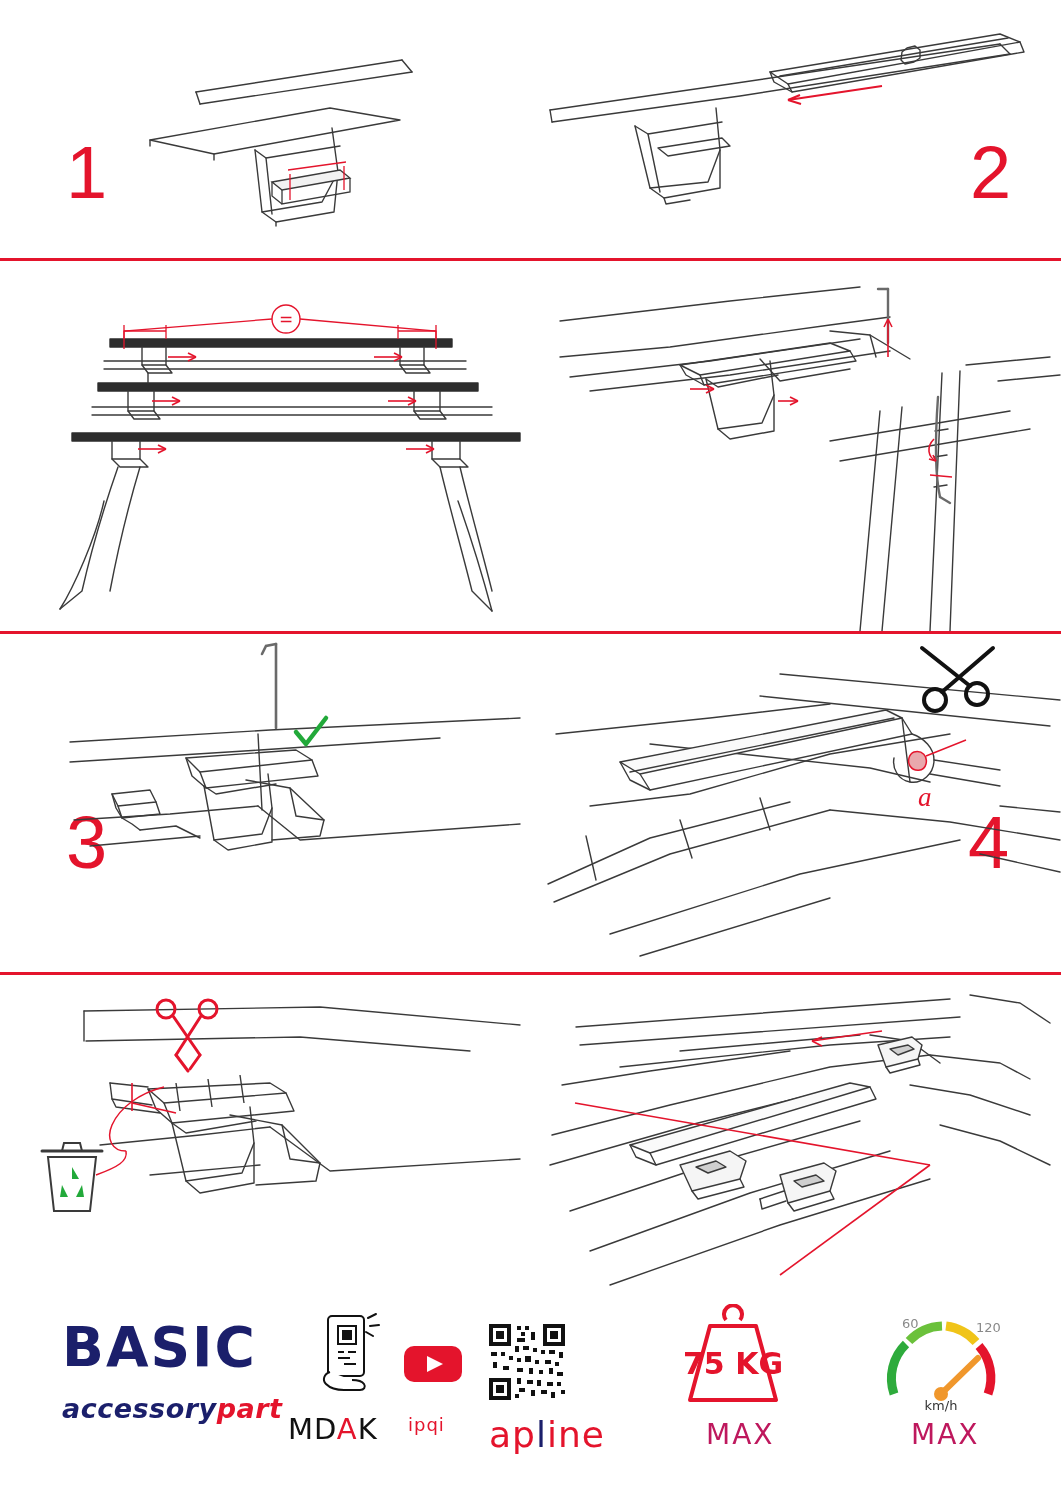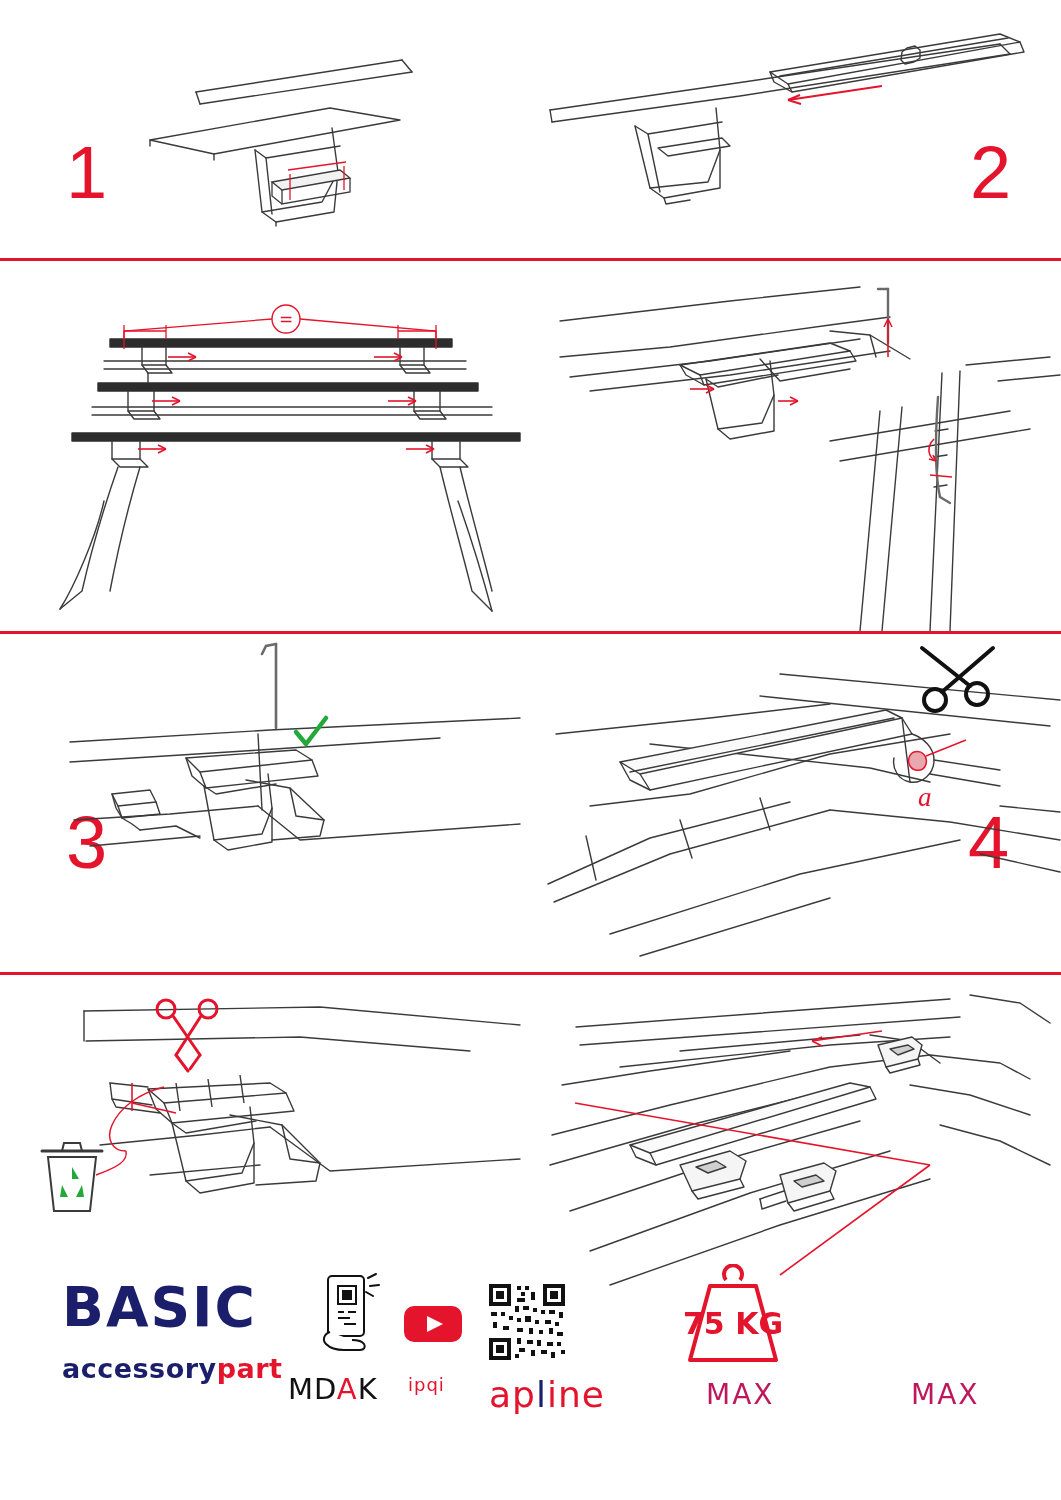--- a/index.html
+++ b/index.html
@@ -48,21 +48,21 @@
     position: absolute;
     color: #e4142c;
     font-size: 27px;
     font-family: "Liberation Serif", serif;
     font-style: italic;
   }
   
   .footer {
     position: absolute;
     left: 0;
-    top: 1250px;
+    top: 1290px;
     width: 1061px;
     height: 210px;
   }
   .brandblock {
     position: absolute;
     left: 62px;
     top: 30px;
     width: 220px;
   }
   .brand-basic {
@@ -73,20 +73,21 @@
     color: #1b1f6b;
     line-height: 1;
   }
   .brand-accessory {
     font-family: "DejaVu Sans", sans-serif;
     font-weight: 700;
     font-size: 27px;
     color: #1b1f6b;
     margin-top: 18px;
     letter-spacing: 0.5px;
+    font-style: italic;
   }
   .brand-accessory .part { color: #e4142c; }
   .mdak {
     position: absolute;
     left: 288px;
     top: 122px;
     font-family: "DejaVu Sans", sans-serif;
     font-size: 29px;
     letter-spacing: 1px;
     color: #111;
@@ -612,17 +613,32 @@
 
     <div class="phoneicon" style="left:672px;top:14px;">
       <svg width="120" height="110" viewBox="0 0 120 110">
         <path d="M54 16 a9 9 0 1 1 14 0" fill="none" stroke="#e4142c" stroke-width="4"></path>
         <path d="M38 22 L84 22 L104 96 L18 96 Z" fill="none" stroke="#e4142c" stroke-width="4" stroke-linejoin="round"></path>
         <text class="weighttext" x="61" y="70" text-anchor="middle">75 KG</text>
       </svg>
     </div>
     <div class="maxlabel" style="left:706px;top:128px;">MAX</div>
 
+    <div class="phoneicon" style="left:876px;top:12px;">
+      <svg width="130" height="112" viewBox="0 0 130 112">
+        <g fill="none" stroke-width="9" stroke-linecap="butt">
+          <path d="M18 92 A48 48 0 0 1 30 42" stroke="#2eab3c"></path>
+          <path d="M33 39 A48 48 0 0 1 66 24" stroke="#6bc13b"></path>
+          <path d="M70 24 A48 48 0 0 1 100 40" stroke="#f0c419"></path>
+          <path d="M103 44 A48 48 0 0 1 112 92" stroke="#e4142c"></path>
+        </g>
+        <circle cx="65" cy="92" r="7" fill="#f0972c"></circle>
+        <path d="M65 92 L102 56" stroke="#f0972c" stroke-width="6" stroke-linecap="round"></path>
+        <text class="gaugenum" x="26" y="26">60</text>
+        <text class="gaugenum" x="100" y="30">120</text>
+        <text class="kmh" x="65" y="108" text-anchor="middle">km/h</text>
+      </svg>
+    </div>
     <div class="maxlabel" style="left:911px;top:128px;">MAX</div>
 
   </div>
 
 </div>
 
 </body></html>

